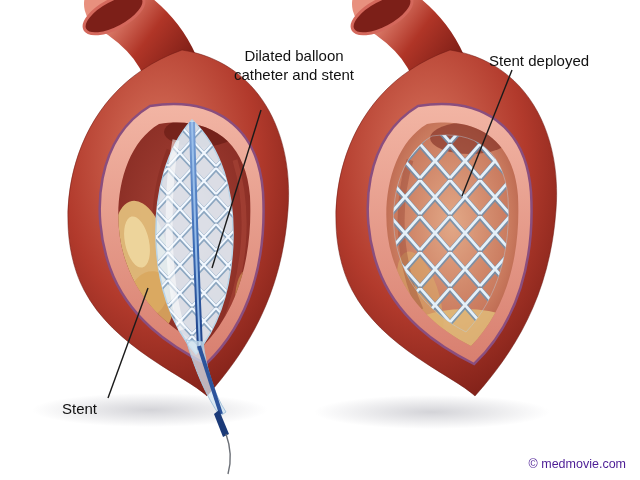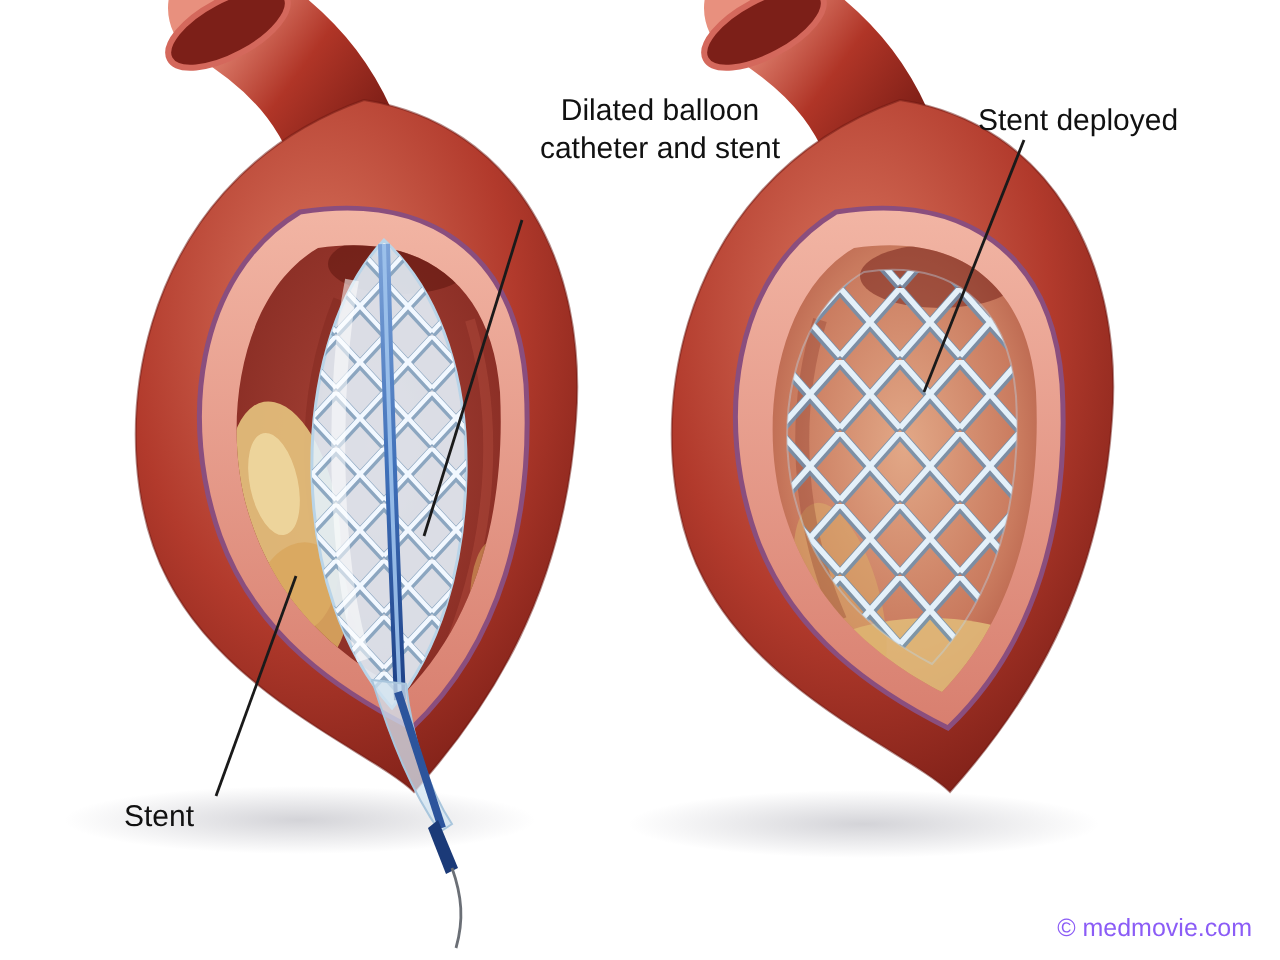--- a/index.html
+++ b/index.html
@@ -1,23 +1,23 @@
 <!DOCTYPE html>
 <html><head>
 <meta charset="utf-8">
 <style>
   html,body{margin:0;padding:0;background:#fff;}
   .stage{position:relative;width:640px;height:480px;background:#ffffff;overflow:hidden;
          font-family:"Liberation Sans",sans-serif;}
   .stage svg{position:absolute;left:0;top:0;}
   .label{position:absolute;font-size:15px;line-height:19px;color:#111;text-align:center;}
-  .label-balloon{left:227px;top:46px;width:134px;text-align:center;margin-left:36px;}
+  .label-balloon{left:227px;top:46px;width:134px;text-align:center;}
   .label-stent{left:489px;top:51px;white-space:nowrap;}
   .label-plaque{left:62px;top:399px;}
-  .credit{position:absolute;right:14px;bottom:9px;font-size:12.5px;color:#8b5cf6;margin-top:16px;}
+  .credit{position:absolute;right:14px;bottom:9px;font-size:12.5px;color:#4c1d95;margin-top:16px;}
 </style>
 </head>
 <body>
 
 <div class="stage">
 
 <svg width="640" height="480" viewBox="0 0 640 480">
   <defs>
     <linearGradient id="tubeGrad" x1="0" y1="0" x2="1" y2="1">
       <stop offset="0" stop-color="#e8907e"></stop>

